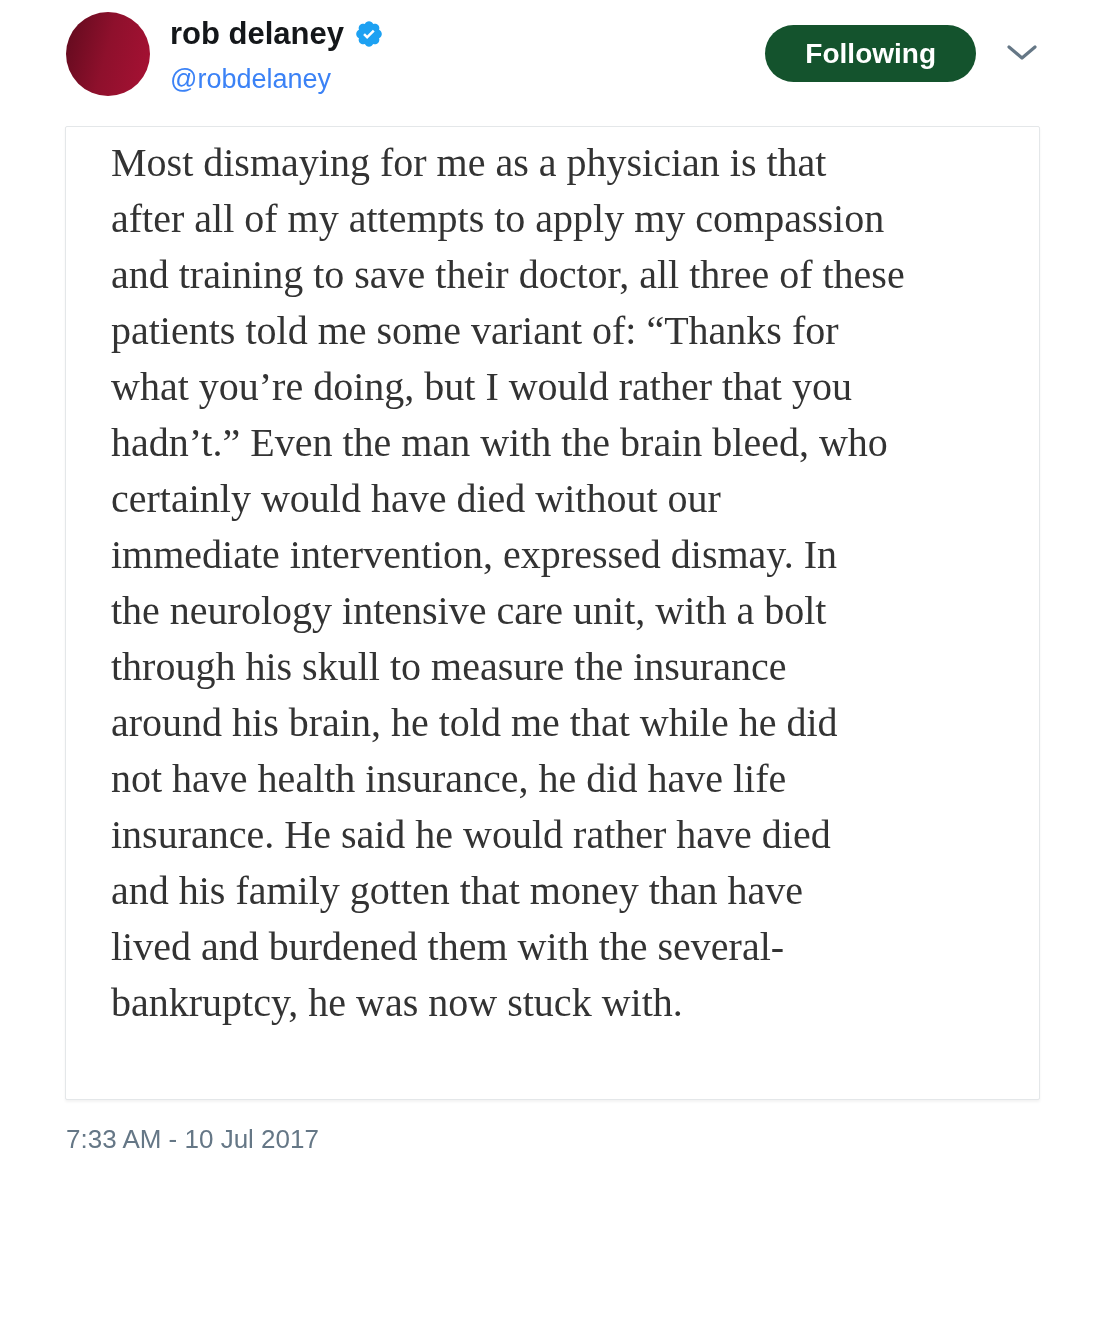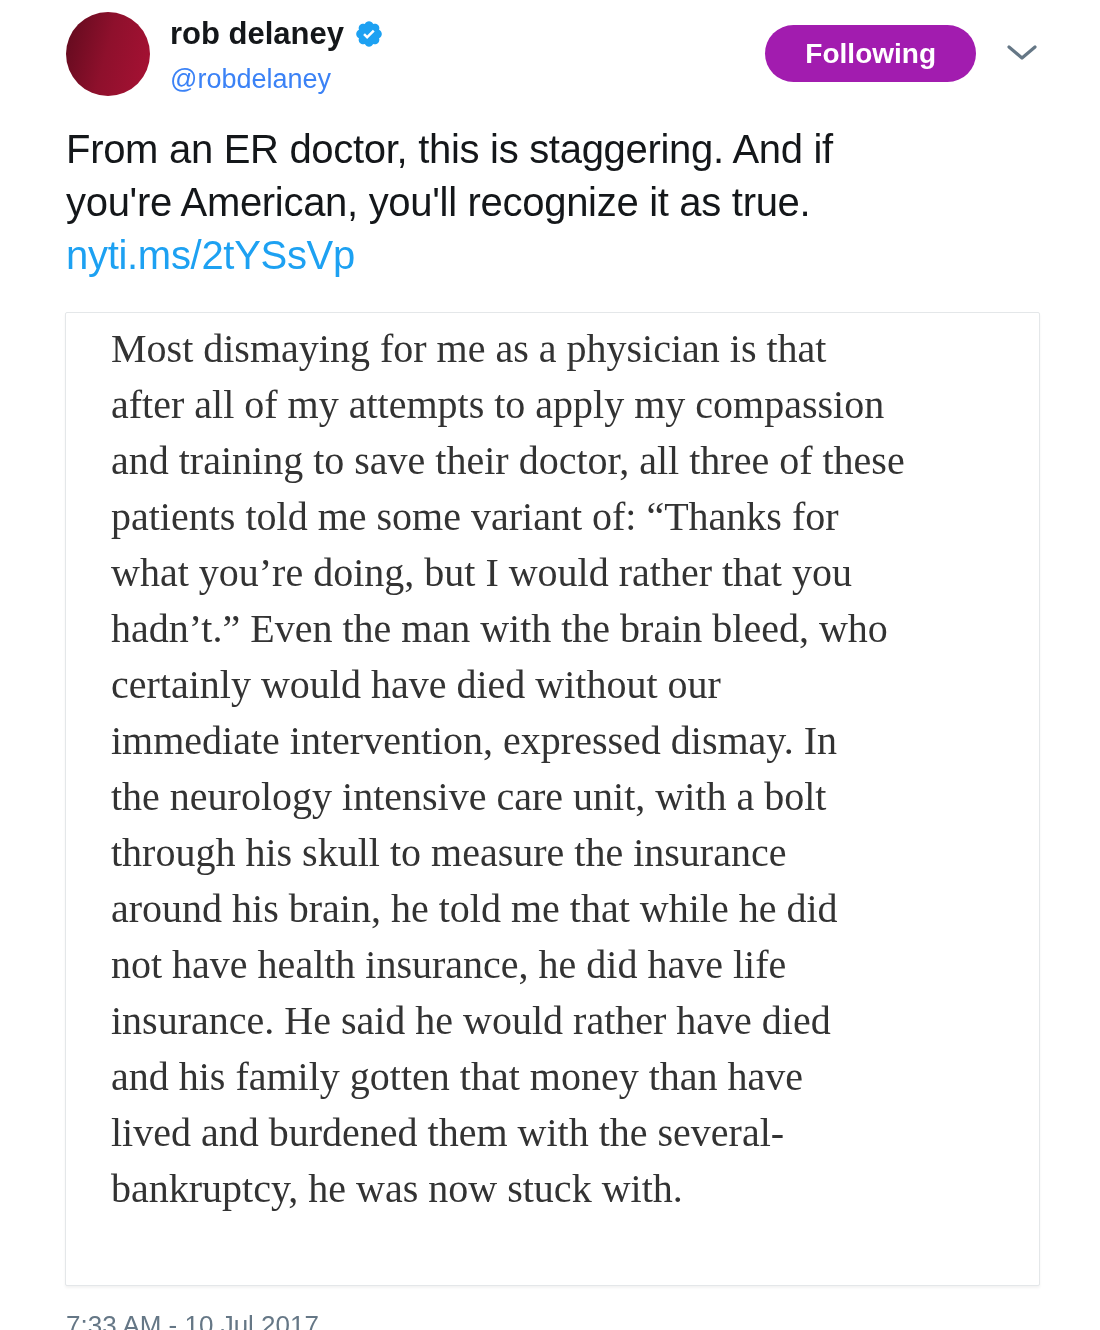--- a/index.html
+++ b/index.html
@@ -33,21 +33,21 @@
   .verified svg { width:30px; height:30px; }
   .handle {
     margin-top:14px; font-size:27px; color:#3b82f6; line-height:1.1;
     cursor:pointer;
   }
   .spacer { flex:1; }
   .follow-btn {
     margin-top:13px;
     height:57px; padding:0 40px;
     border:none; border-radius:29px;
-    background:#a21caf; color:#ffffff;
+    background:#14532d; color:#ffffff;
     font-family:inherit; font-size:28px; font-weight:bold;
     line-height:57px; cursor:pointer;
   }
   .chevron {
     margin:32px 0 0 30px; display:inline-flex; cursor:pointer;
   }
   .chevron svg { width:32px; height:17px; }
 
   
   .tweet-body {
@@ -109,25 +109,20 @@
 
     <button class="follow-btn">Following</button>
 
     <span class="chevron">
       <svg viewBox="0 0 32 17" aria-hidden="true">
         <path d="M3 3 L16 14 L29 3" fill="none" stroke="#657786" stroke-width="3.2" stroke-linecap="round" stroke-linejoin="round"></path>
       </svg>
     </span>
   </header>
 
-  <div class="tweet-body">
-    <span>From an ER doctor, this is staggering. And if</span><br>
-    <span>you're American, you'll recognize it as true.</span><br>
-    <a class="link" href="#">nyti.ms/2tYSsVp</a>
-  </div>
 
   <figure class="quote-image">
     <div class="article-text">
         <div class="line">Most dismaying for me as a physician is that</div>
         <div class="line">after all of my attempts to apply my compassion</div>
         <div class="line">and training to save their doctor, all three of these</div>
         <div class="line">patients told me some variant of: “Thanks for</div>
         <div class="line">what you’re doing, but I would rather that you</div>
         <div class="line">hadn’t.” Even the man with the brain bleed, who</div>
         <div class="line">certainly would have died without our</div>

